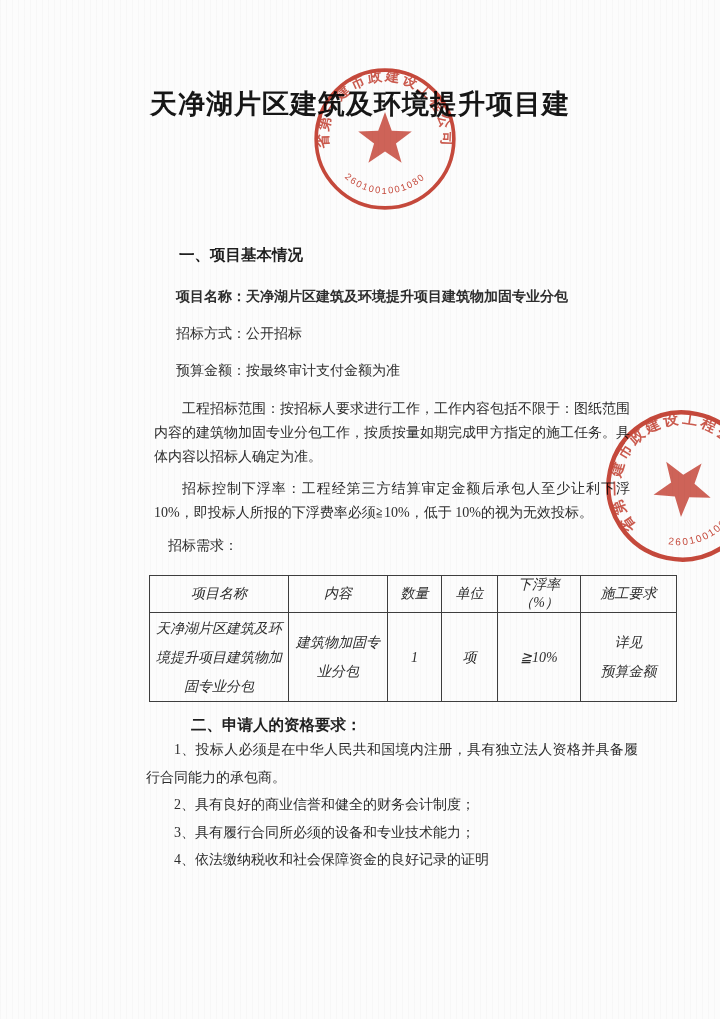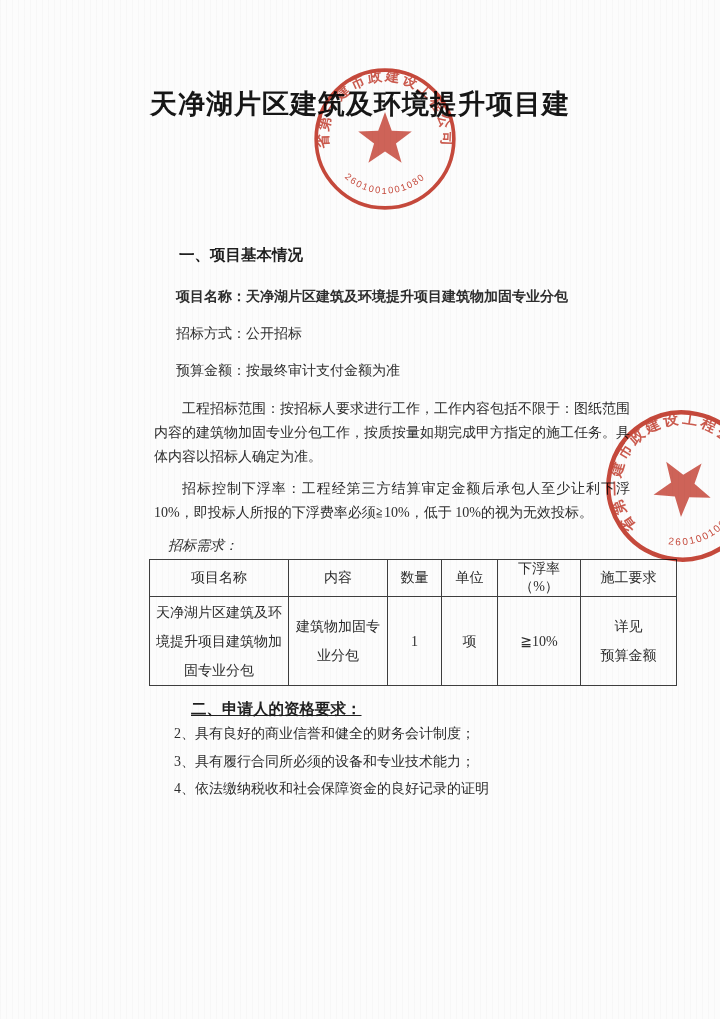--- a/index.html
+++ b/index.html
@@ -20,27 +20,27 @@
   .seal {
     position:absolute; z-index:4; mix-blend-mode:multiply; opacity:0.92;
   }
   .seal-top   { left:312px; top:66px;  width:146px; height:146px; }
   .seal-right { left:604px; top:408px; width:156px; height:156px; transform:rotate(-33deg); }
   .seal svg { width:100%; height:100%; display:block; }
 
   .content { position:absolute; left:146px; top:244px; width:492px; z-index:3; font-size:14px; }
   .sec-heading { font-weight:bold; font-size:15.5px; color:#1f1f1f; line-height:22px; }
   .h1-indent { padding-left:33px; }
-  .h2-indent { padding-left:45px; margin-top:12px;text-decoration:underline; }
+  .h2-indent { padding-left:45px; margin-top:12px; }
   .field-row { line-height:37px; padding-left:30px; white-space:nowrap; }
   .field-row.first { margin-top:12px;font-weight:bold; }
   .para { line-height:24px; text-indent:2em; text-align:justify; margin:8px; }
-  .demand-label { line-height:26px; padding-left:22px; margin-top:2px;font-style:italic; }
+  .demand-label { line-height:26px; padding-left:22px; margin-top:2px; }
 
-  table.req { border-collapse:collapse; table-layout:fixed; width:527px; margin-left:3px; margin-top:0; }
+  table.req { border-collapse:collapse; table-layout:fixed; width:527px; margin-left:3px; margin-top:16px;font-style:italic; }
   table.req th, table.req td {
     border:1.5px solid #3e3e3e; text-align:center; vertical-align:middle;
     font-weight:normal; padding:0 2px; font-size:14px; color:#2d2d2d;
   }
   table.req thead th { height:34px; }
   table.req tbody td { height:88px; line-height:29px; }
 
   .qual-item { line-height:27.5px; text-indent:2em; text-align:justify; margin:0; }
 </style>
 </head>
@@ -133,18 +133,19 @@
           <td>
             <div>详见</div>
             <div>预算金额</div>
           </td>
         </tr>
       </tbody>
     </table>
 
     <div class="sec-heading h2-indent">二、申请人的资格要求：</div>
 
+    <p class="qual-item">1、投标人必须是在中华人民共和国境内注册，具有独立法人资格并具备履行合同能力的承包商。</p>
     <p class="qual-item">2、具有良好的商业信誉和健全的财务会计制度；</p>
     <p class="qual-item">3、具有履行合同所必须的设备和专业技术能力；</p>
     <p class="qual-item">4、依法缴纳税收和社会保障资金的良好记录的证明</p>
 
   </div>
 </div>
 
 </body></html>

